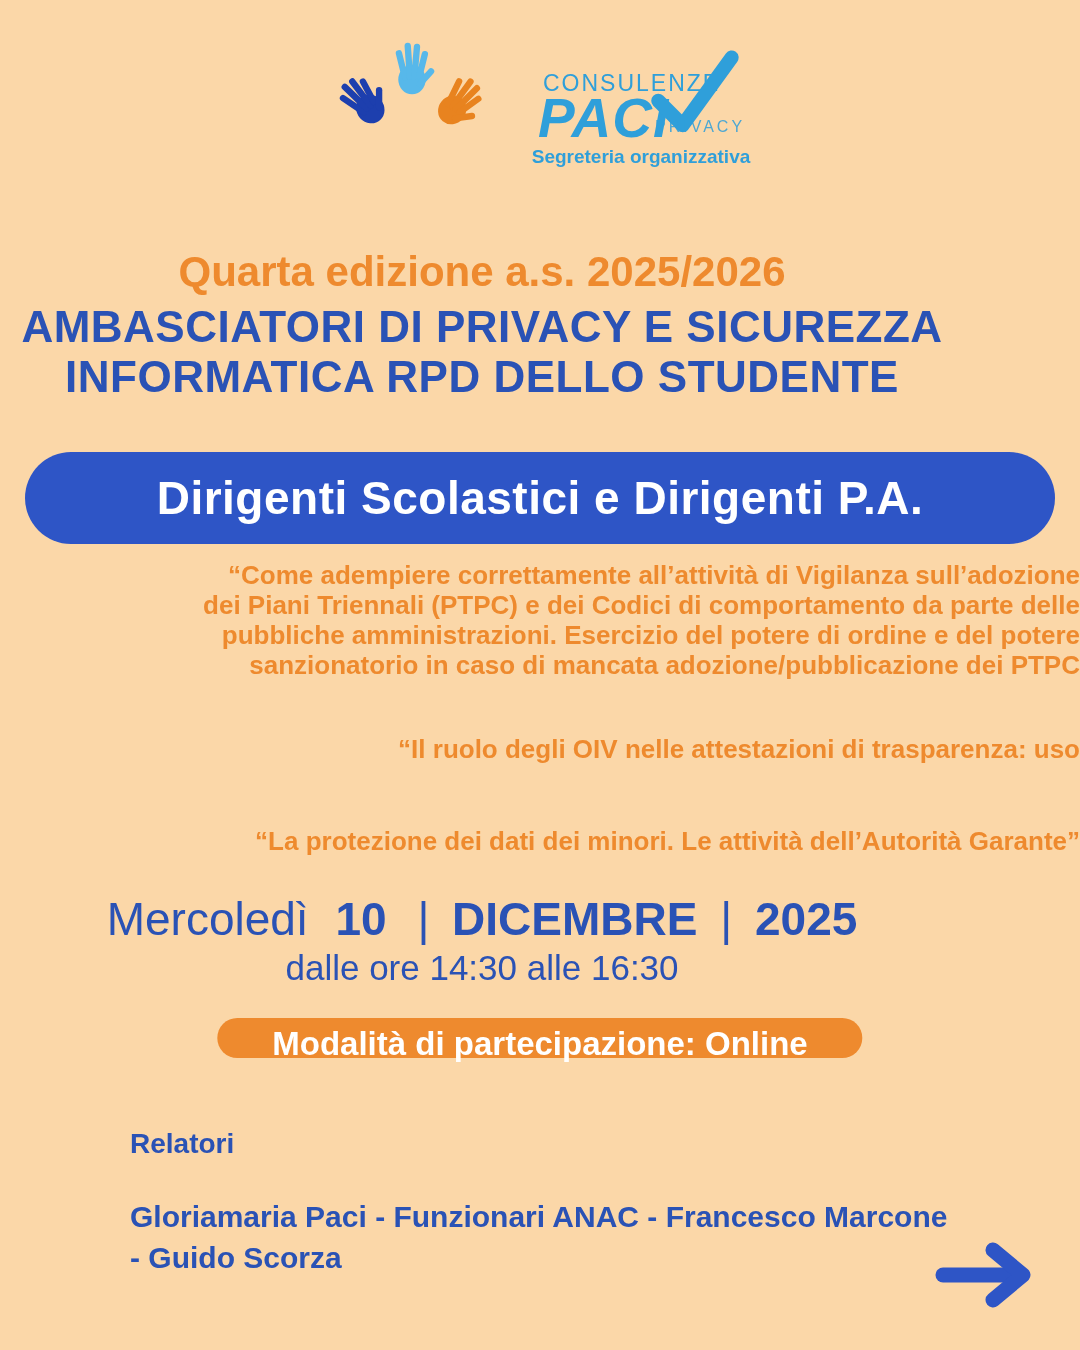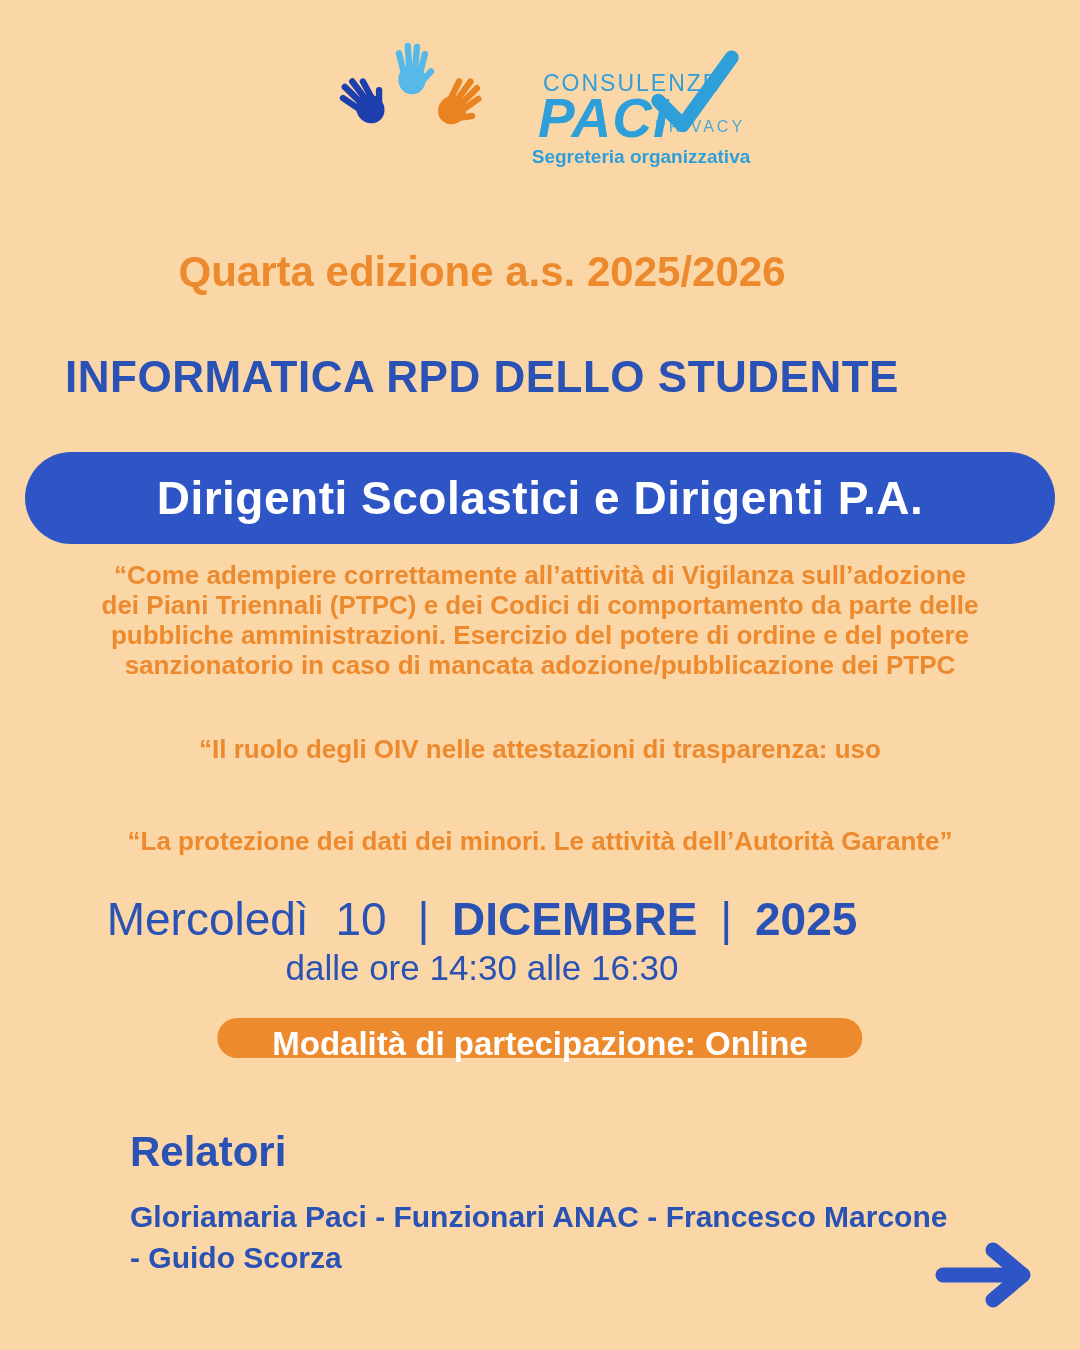--- a/index.html
+++ b/index.html
@@ -39,45 +39,45 @@
     letter-spacing:.5px;}
 
   
   .audience-pill{left:25px;top:452px;width:1030px;height:92px;
     border-radius:46px;background:var(--blue_pill,#2e55c6);
     text-align:center;}
   .audience-pill span{line-height:92px;font-size:46px;font-weight:bold;
     color:var(--white,#ffffff);letter-spacing:.5px;}
 
   
-  .topic{left:0;width:1080px;text-align:center;
+  .topic{left:0;width:1080px;text-align:right;
     font-size:26px;font-weight:bold;line-height:30px;
     color:var(--orange,#ee8a2e);}
   .topic-1{top:560px;}
   .topic-2{top:734px;}
   .topic-3{top:826px;}
 
   
   .schedule{top:892px;font-size:46px;color:var(--blue_deep,#2a52b5);}
   .schedule .weekday{font-weight:400;margin-right:14px;}
-  .schedule .day{font-weight:normal;margin-right:8px;}
+  .schedule .day{font-weight:bold;margin-right:8px;}
   .schedule .pipe{font-weight:300;margin:0 10px;}
   .schedule .month{font-weight:bold;}
   .schedule .year{font-weight:bold;}
   .time-row{top:948px;font-size:35px;font-weight:400;color:var(--blue_deep,#2a52b5);}
 
   
   .participation-pill{left:50%;transform:translateX(-50%);top:1018px;
     height:40px;border-radius:27px;background:var(--orange,#ee8a2e);
     padding:0 55px;white-space:nowrap;}
   .participation-pill span{line-height:52px;font-size:33px;font-weight:bold;
     color:var(--white,#ffffff);}
 
   
-  .speakers-heading{left:130px;top:1128px;font-size:42px;font-weight:bold;
+  .speakers-heading{left:130px;top:1128px;font-size:28px;font-weight:bold;
     color:var(--blue_deep,#2a52b5);}
   .speakers-names{left:130px;top:1196px;width:880px;
     font-size:30px;font-weight:bold;line-height:41px;
     color:var(--blue_deep,#2a52b5);}
 
   .arrow-svg{left:935px;top:1240px;width:100px;height:70px;cursor:pointer;}
 </style>
 </head>
 <body>
 
@@ -101,20 +101,21 @@
 
   <div class="abs consulenze">CONSULENZE</div>
   <div class="abs paci-word">PACI</div>
   <svg class="abs check-svg" viewBox="0 0 100 100">
     <path d="M12 54 L38 80 L90 8" fill="none" style="stroke:var(--paci_blue)" stroke-width="15" stroke-linecap="round" stroke-linejoin="round"></path>
   </svg>
   <div class="abs privacy-word">PRIVACY</div>
   <div class="abs segreteria">Segreteria organizzativa</div>
 
   <div class="abs centered edition">Quarta edizione a.s. 2025/2026</div>
+  <div class="abs centered main-title title-line1">AMBASCIATORI DI PRIVACY E SICUREZZA</div>
   <div class="abs audience-pill">
     <span>Dirigenti Scolastici e Dirigenti P.A.</span>
   </div>
 
   <div class="abs centered main-title title-line2">INFORMATICA RPD DELLO STUDENTE</div>
 
   <div class="abs topic topic-1">
     <div>“Come adempiere correttamente all’attività di Vigilanza sull’adozione</div>
     <div>dei Piani Triennali (PTPC) e dei Codici di comportamento da parte delle</div>
     <div>pubbliche amministrazioni. Esercizio del potere di ordine e del potere</div>

